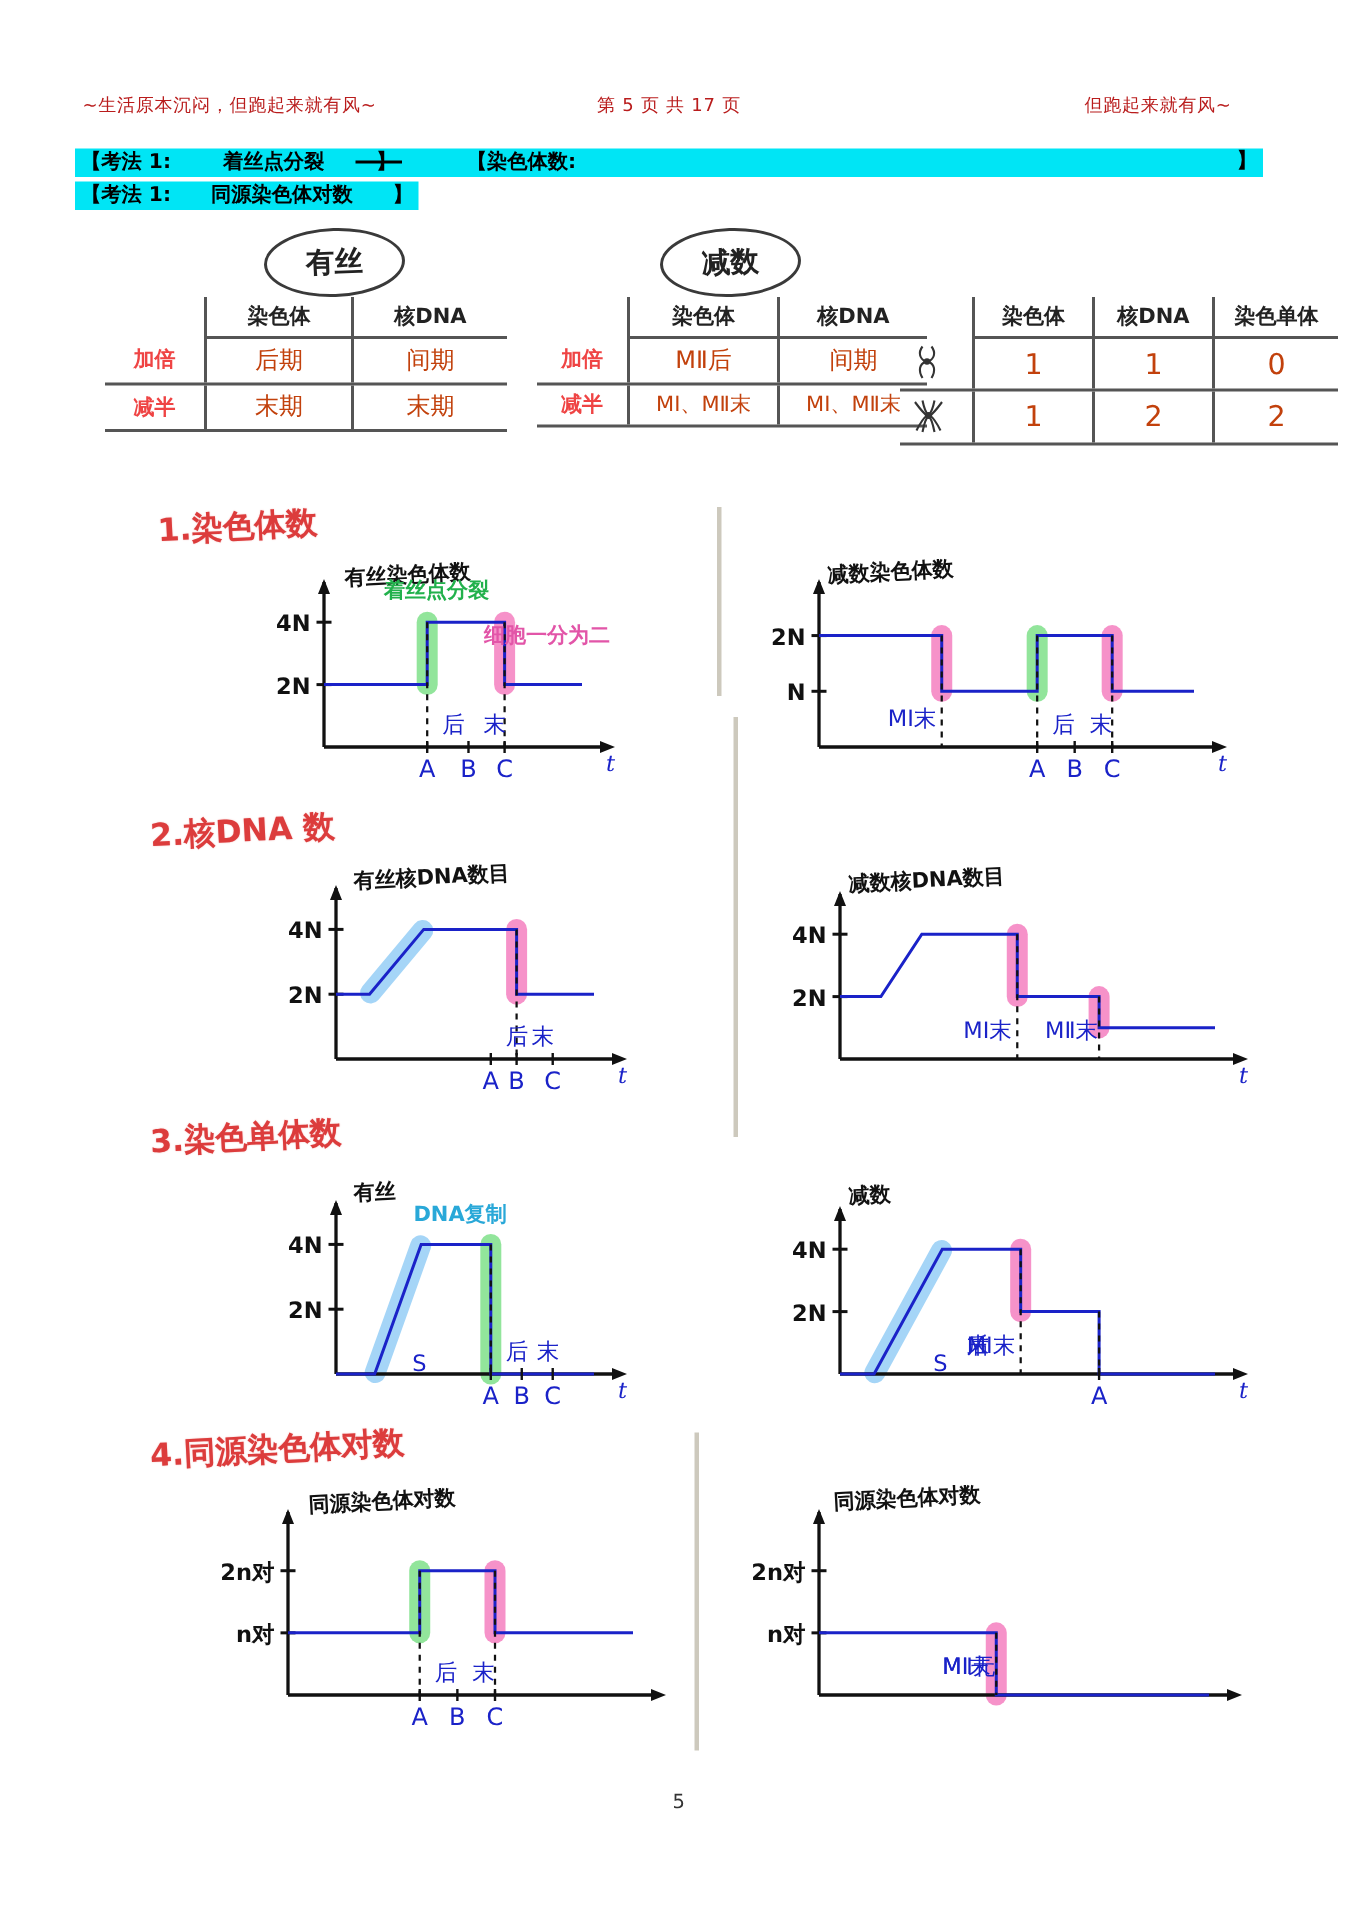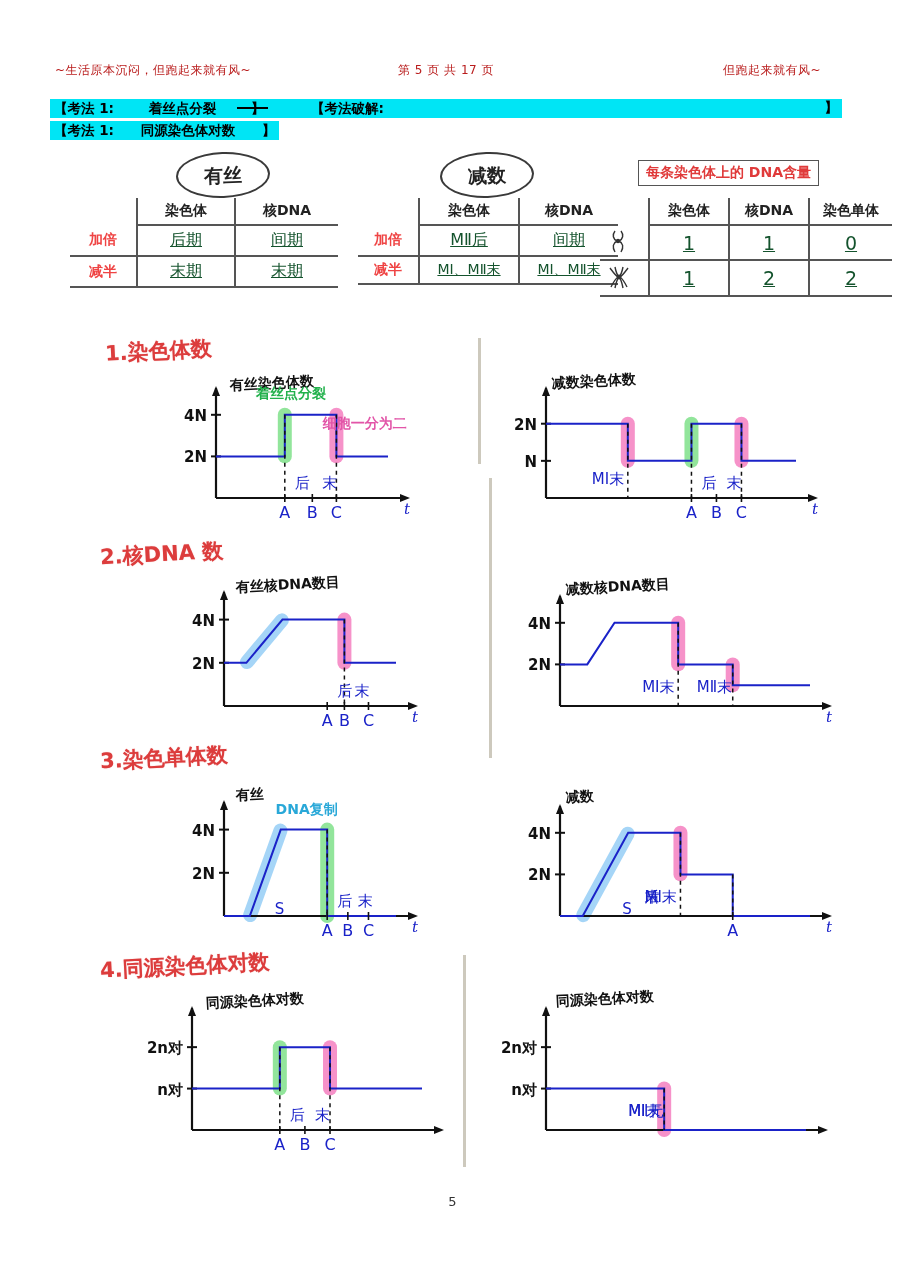--- a/index.html
+++ b/index.html
@@ -81,21 +81,21 @@
     padding: 4px 6px;
     text-align: center;
     white-space: nowrap;
     font-weight: bold;
     border: 0;
   }
   table.ht .hrow td { border-bottom: 2px solid #555; }
   table.ht tr td { border-bottom: 2px solid #555; }
   table.ht .vl { border-left: 2px solid #555; }
   table.ht .rowlbl { color: #ef4444; font-size: 14px; }
-  table.ht .blue { color: #14532d; font-weight: normal; font-size: 16px; text-decoration: underline; }
+  table.ht .blue { color: #c2410c; font-weight: normal; font-size: 16px; }
   table.ht .hd { color: #222; font-size: 14px; }
 
   .redbox {
     position: absolute;
     border: 1.5px solid #555;
     color: #e03a3a;
     font-weight: bold;
     font-size: 14px;
     padding: 3px 7px;
     white-space: nowrap;
@@ -142,21 +142,21 @@
 <div class="page">
 
   <div class="hdr hdr-left">~生活原本沉闷，但跑起来就有风~</div>
   <div class="hdr hdr-mid">第 5 页 共 17 页</div>
   <div class="hdr hdr-right">但跑起来就有风~</div>
 
   <div class="kaofa" id="kaofa1">
     <span class="sp">【考法 1:</span>
     <span class="sp" style="margin-left:30px">着丝点分裂</span>
     <span class="sp" style="margin-left:30px">】</span>
-    <span class="sp" style="margin-left:42px">【考法破解:</span>
+    <span class="sp" style="margin-left:42px">【染色体数:</span>
     <span class="kaofa-right-brk">】</span>
   </div>
   <div class="dash-run"></div>
 
   <div class="kaofa" id="kaofa2">
     <span class="sp">【考法 1:</span>
     <span class="sp" style="margin-left:22px">同源染色体对数</span>
     <span class="sp" style="margin-left:22px">】</span>
   </div>
 
@@ -201,21 +201,20 @@
       </tr>
       <tr>
         <td class="rowlbl">减半</td>
         <td class="vl blue" style="font-size:14px">MⅠ、MⅡ末</td>
         <td class="vl blue" style="font-size:14px">MⅠ、MⅡ末</td>
       </tr>
     </tbody>
       </table>
   </div>
 
-  <div class="redbox" style="left:638px; top:160px;">每条染色体上的 DNA含量</div>
 
   <div class="hw-table" style="left:600px; top:198px;">
     <table class="ht">
       <tbody>
           <tr class="hrow">
         <td style="width:36px; border-bottom:none;"></td>
         <td class="vl hd" style="width:66px;">染色体</td>
         <td class="vl hd" style="width:66px;">核DNA</td>
         <td class="vl hd" style="width:70px;margin-left:32px;">染色单体</td>
       </tr>

